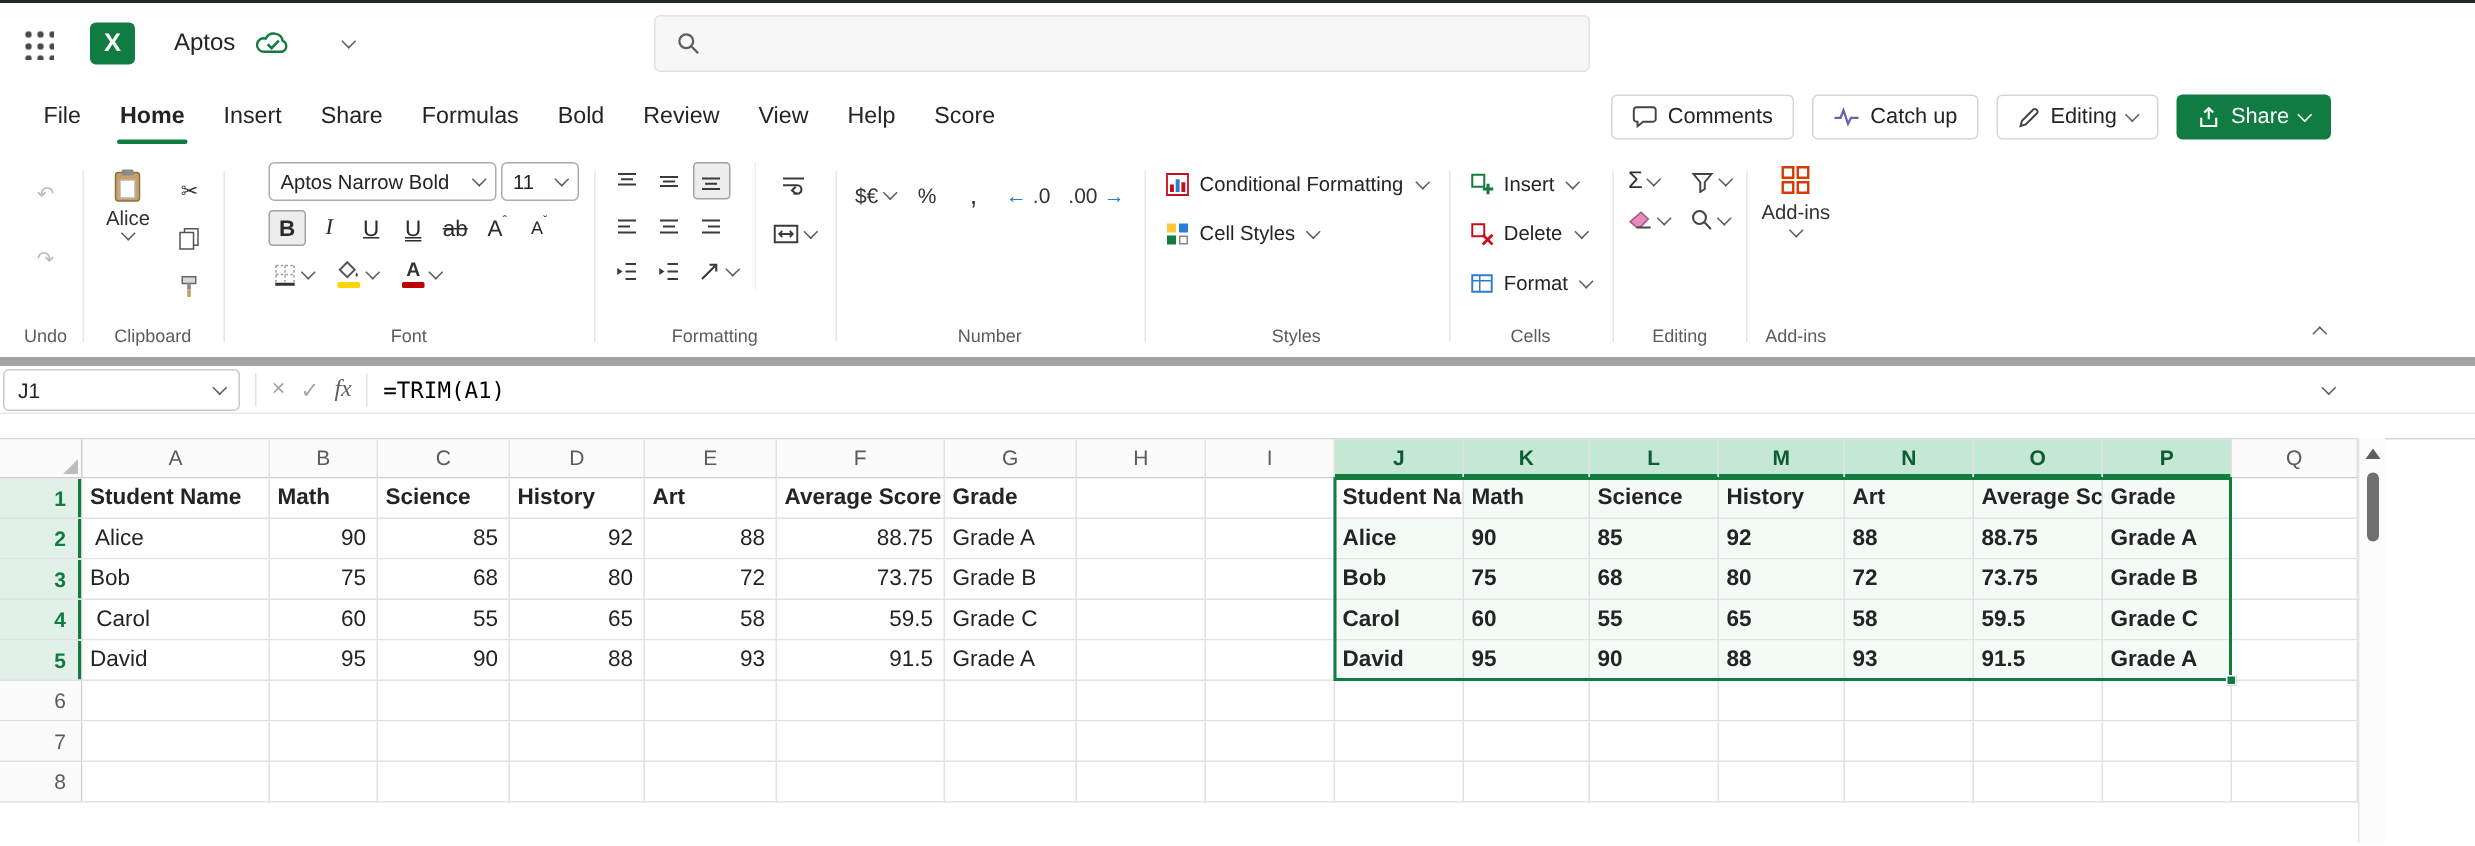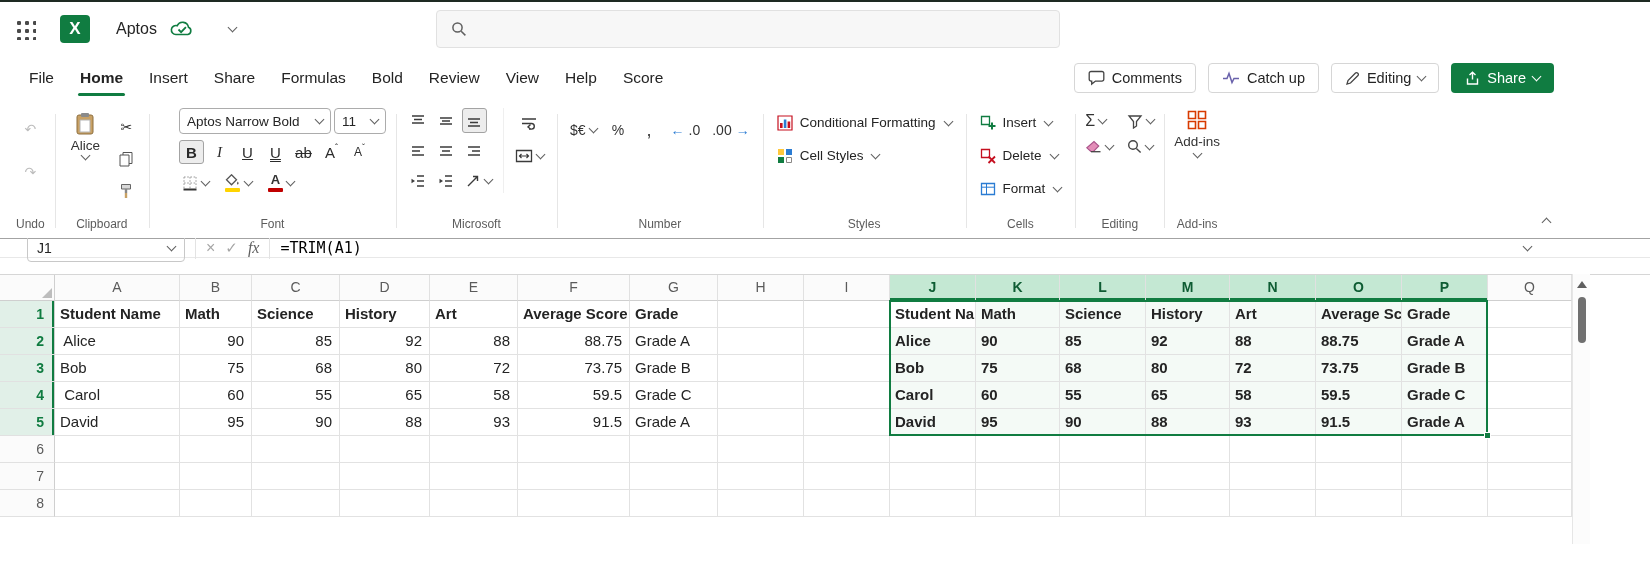--- a/index.html
+++ b/index.html
@@ -86,22 +86,22 @@
           cursor:pointer; padding:0 4px; white-space:nowrap; }
   .vrow .chev { margin-left:2px; }
 
   .ed-grid { display:grid; grid-template-columns:auto auto; gap:9px 14px; padding-top:4px; }
   .ed-item { display:flex; align-items:center; gap:4px; cursor:pointer; font-size:16px; color:#333; }
 
   .addins-big { display:flex; flex-direction:column; align-items:center; gap:4px; font-size:13.5px; color:#333; cursor:pointer; padding-top:2px; }
   .ribbon-collapse { position:absolute; right:100px; bottom:12px; cursor:pointer; }
 
   
-  .fbar { height:20px; display:flex; align-items:center; border-top:1px solid #a3a3a3; border-bottom:1px solid #E8E8E8;
-          padding:0 27px; gap:10px; background:#fff; }
+  .fbar { height:38px; display:flex; align-items:center; border-top:6px solid #a3a3a3; border-bottom:1px solid #E8E8E8;
+          padding:0 2px; gap:10px; background:#fff; }
   .namebox { width:158px; height:28px; border:1px solid #C8C8C8; border-radius:4px; display:flex; align-items:center;
              justify-content:space-between; padding:0 9px; font-size:14px; cursor:pointer; }
   .vdiv { width:1px; height:22px; background:#E3E3E3; }
   .fbar-x { color:#A6A6A6; font-size:16px; cursor:pointer; }
   .fbar-check { color:#A6A6A6; font-size:15px; cursor:pointer; }
   .fx { font-family:"Liberation Serif", serif; font-style:italic; font-size:16px; color:#5f5f5f; cursor:pointer; }
   .formula-text { font-family:"DejaVu Sans Mono", monospace; font-size:15px; color:#000; }
   .fbar-chev { margin-left:auto; margin-right:92px; cursor:pointer; }
 
   
@@ -379,21 +379,21 @@
         </span>
         <span class="rbtn">
           <svg class="ic" width="18" height="14" viewBox="0 0 18 14">
               <rect x="1.5" y="1.5" width="15" height="11" fill="none" stroke="#3b3b3b" stroke-width="1.3"></rect>
               <path d="M4.5 7 h9 M6.5 5 L4.5 7 l2 2 M11.5 5 l2 2 -2 2" stroke="#3b3b3b" stroke-width="1.2" fill="none"></path>
             </svg>
           <i class="chev"></i>
         </span>
       </div>
     </div>
-    <div class="rgroup-label">Microsoft</div>
+    <div class="rgroup-label">Formatting</div>
   </div>
 
   <div class="rgroup" style="align-items:flex-start">
     <div class="num-row">
       <span class="rbtn">
         <span>$€</span>
         <i class="chev"></i>
       </span>
       <span class="rbtn">%</span>
       <span class="rbtn">

